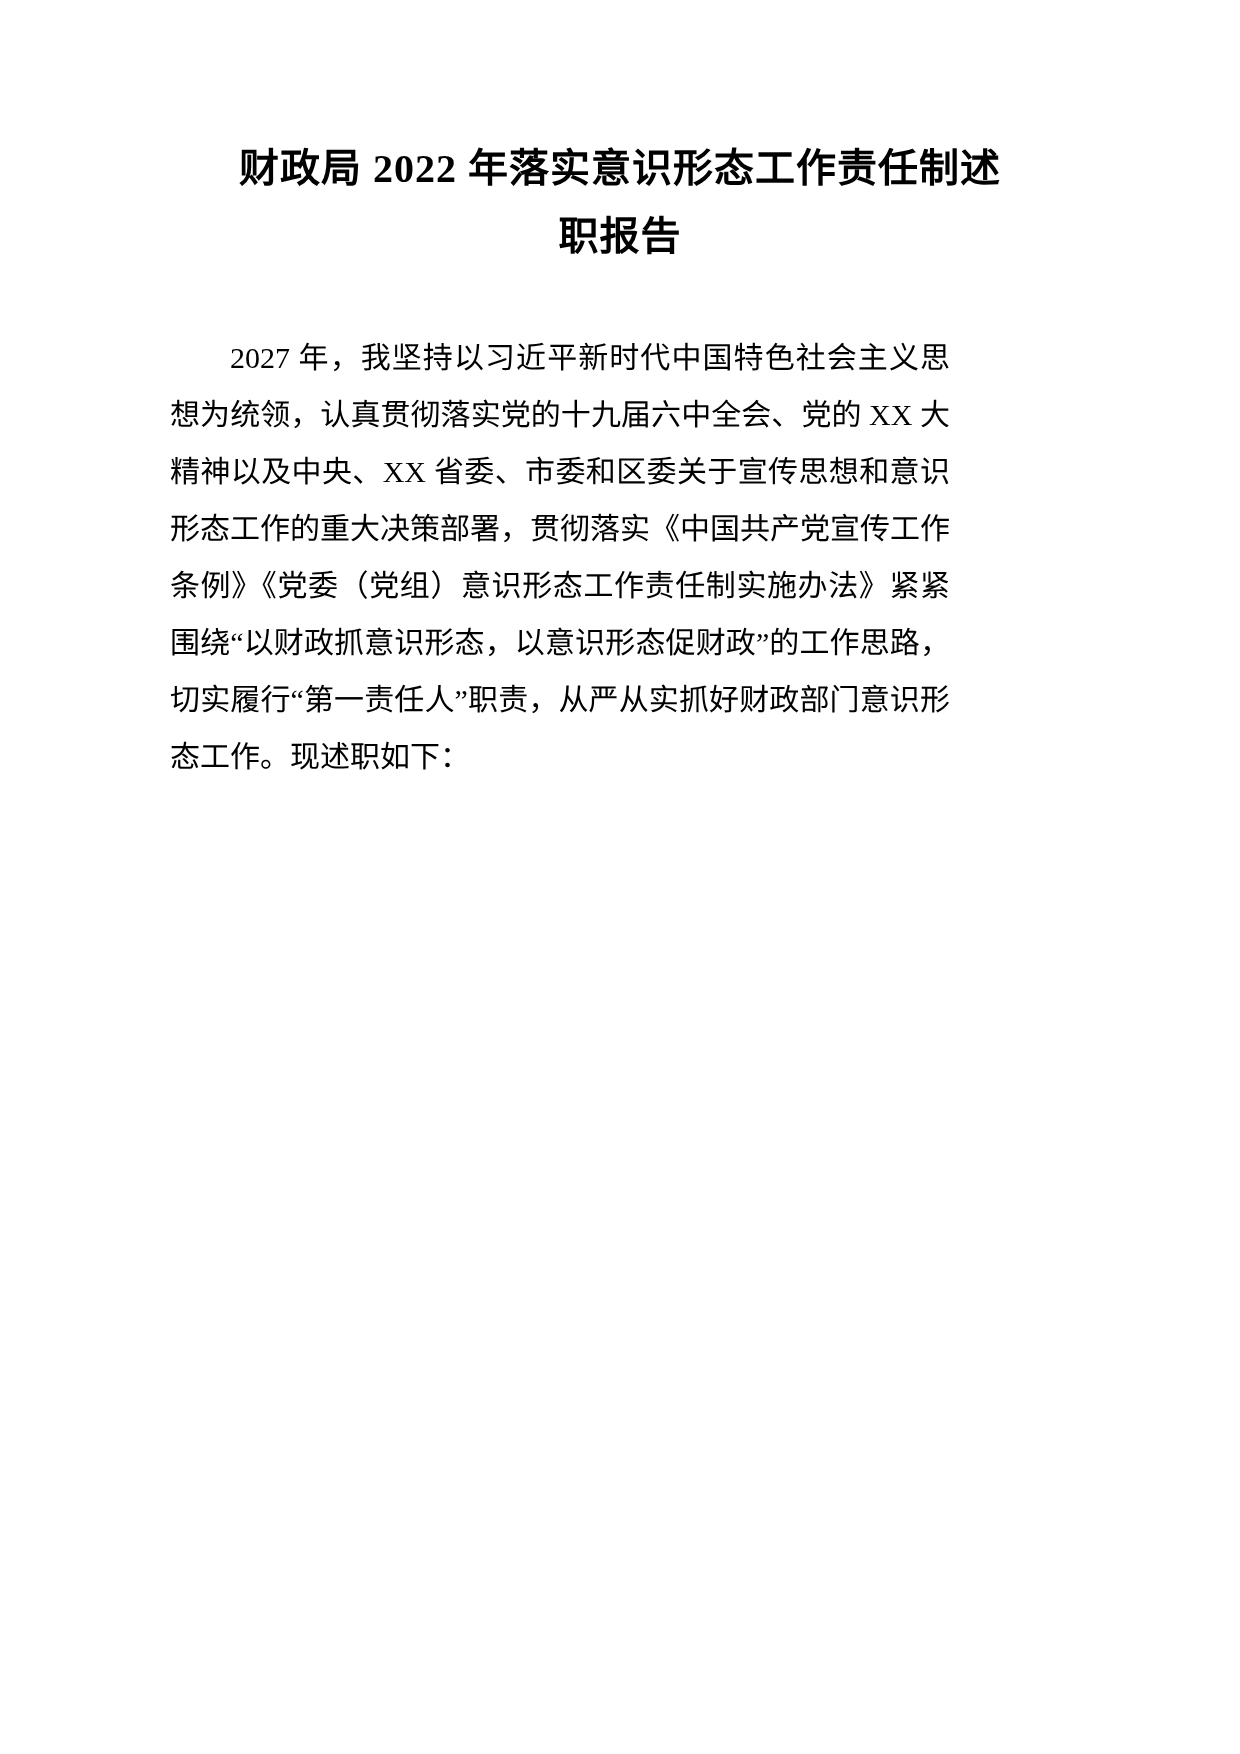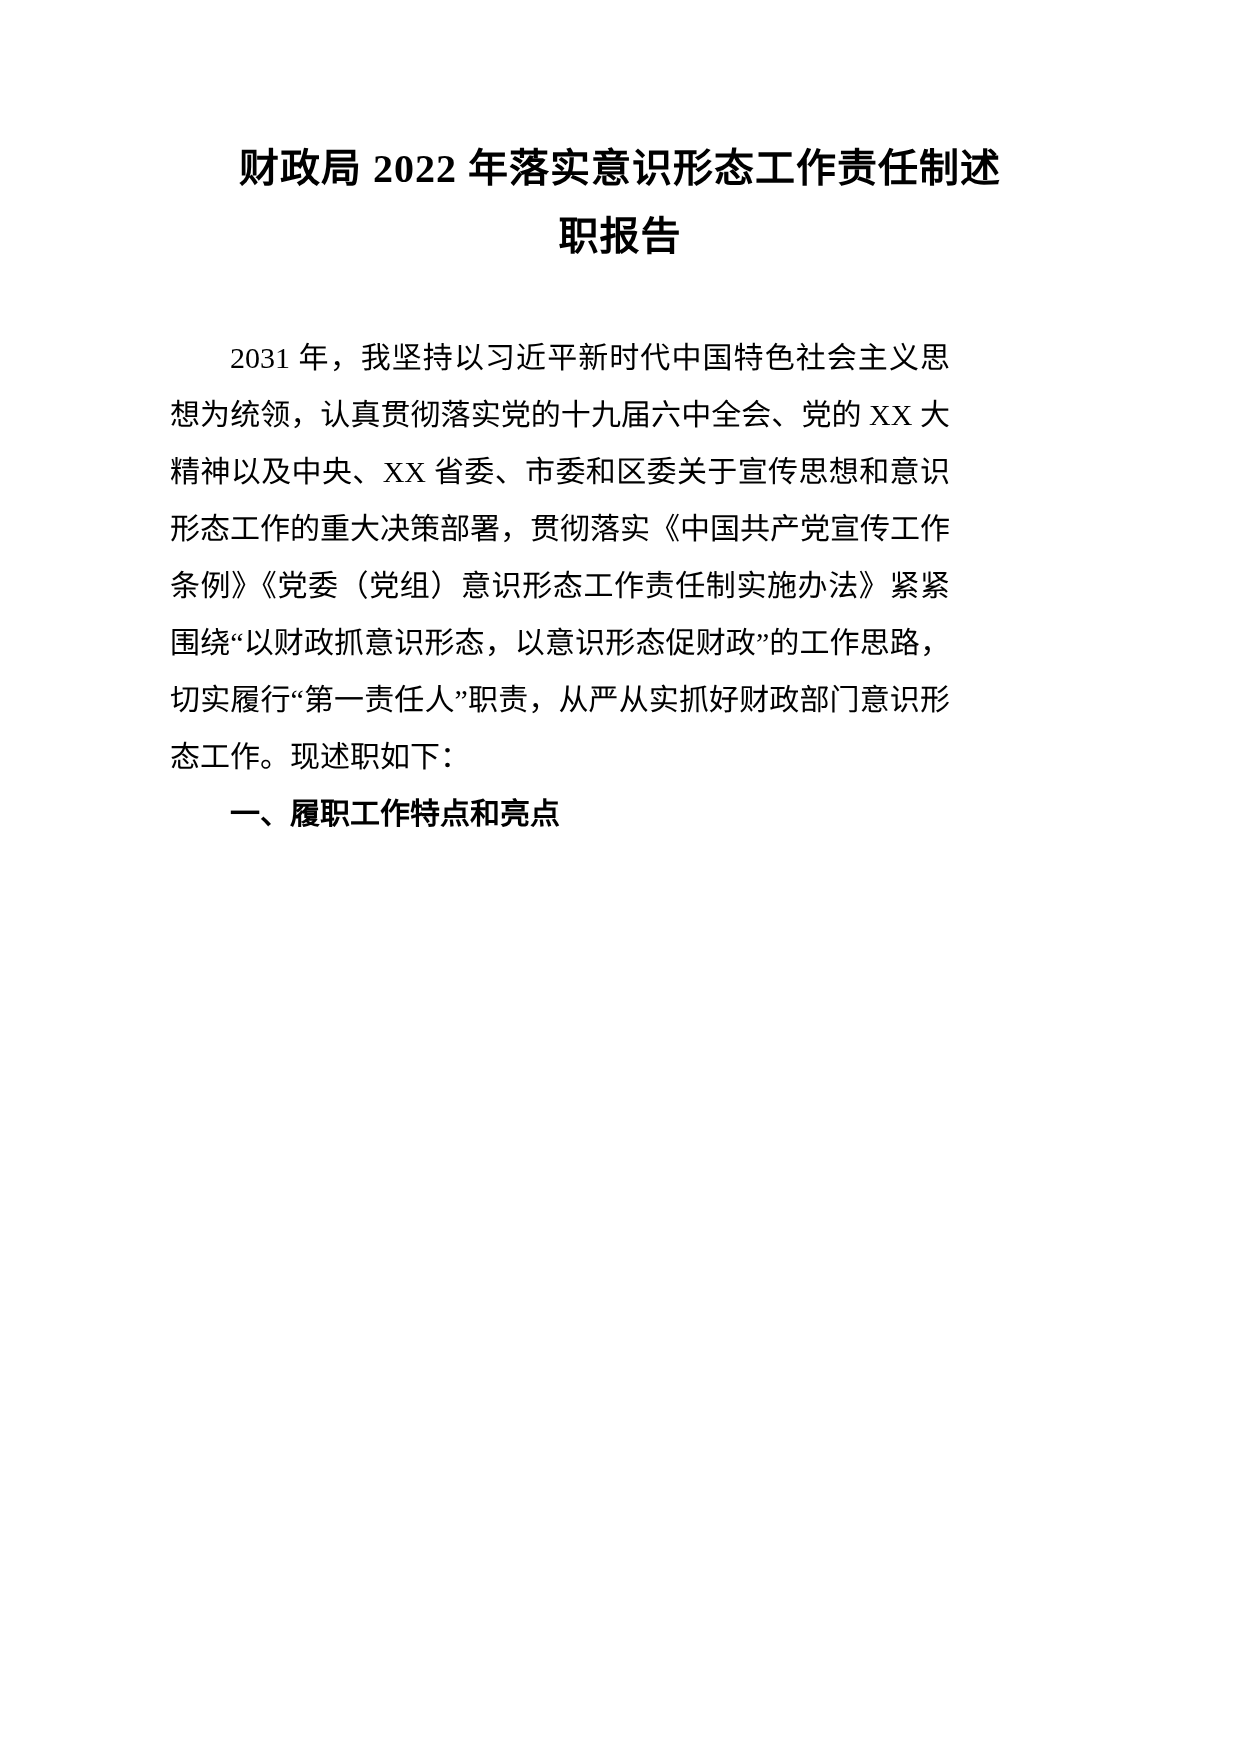--- a/index.html
+++ b/index.html
@@ -49,18 +49,17 @@
     text-indent: 2em;
   }
 </style>
 </head>
 <body>
 
 <div class="page">
   <h1 class="doc-title">财政局 2022 年落实意识形态工作责任制述职报告</h1>
 
   <div class="content">
-    <p class="para">2031 年，我坚持以习近平新时代中国特色社会主义思想为统领，认真贯彻落实党的十九届六中全会、党的 XX 大精神以及中央、XX 省委、市委和区委关于宣传思想和意识形态工作的重大决策部署，贯彻落实《中国共产党宣传工作条例》《党委（党组）意识形态工作责任制实施办法》紧紧围绕“以财政抓意识形态，以意识形态促财政”的工作思路，切实履行“第一责任人”职责，从严从实抓好财政部门意识形态工作。现述职如下：</p>
+    <p class="para">2027 年，我坚持以习近平新时代中国特色社会主义思想为统领，认真贯彻落实党的十九届六中全会、党的 XX 大精神以及中央、XX 省委、市委和区委关于宣传思想和意识形态工作的重大决策部署，贯彻落实《中国共产党宣传工作条例》《党委（党组）意识形态工作责任制实施办法》紧紧围绕“以财政抓意识形态，以意识形态促财政”的工作思路，切实履行“第一责任人”职责，从严从实抓好财政部门意识形态工作。现述职如下：</p>
 
-    <p class="section-heading">一、履职工作特点和亮点</p>
 
   </div>
 </div>
 
 </body></html>

